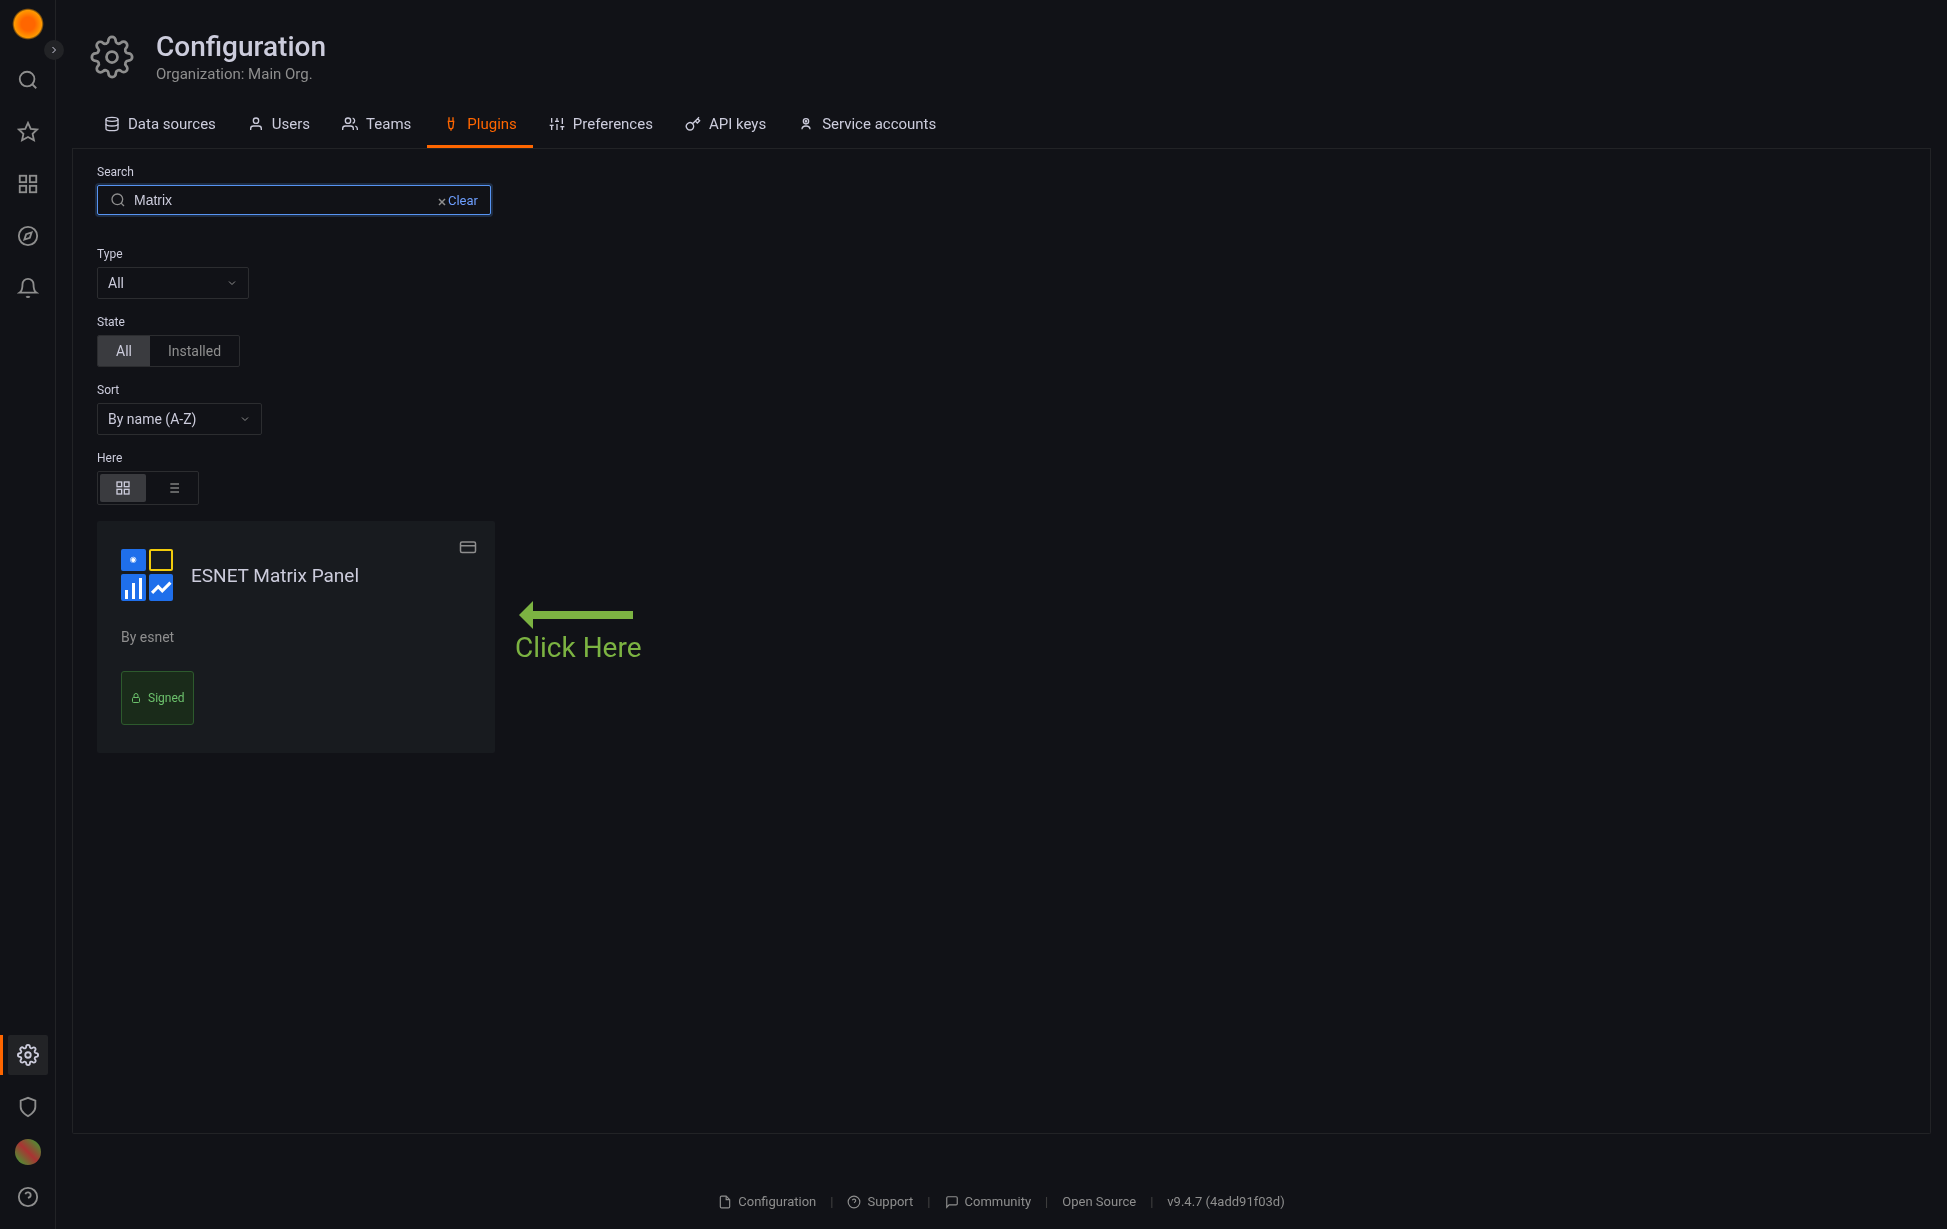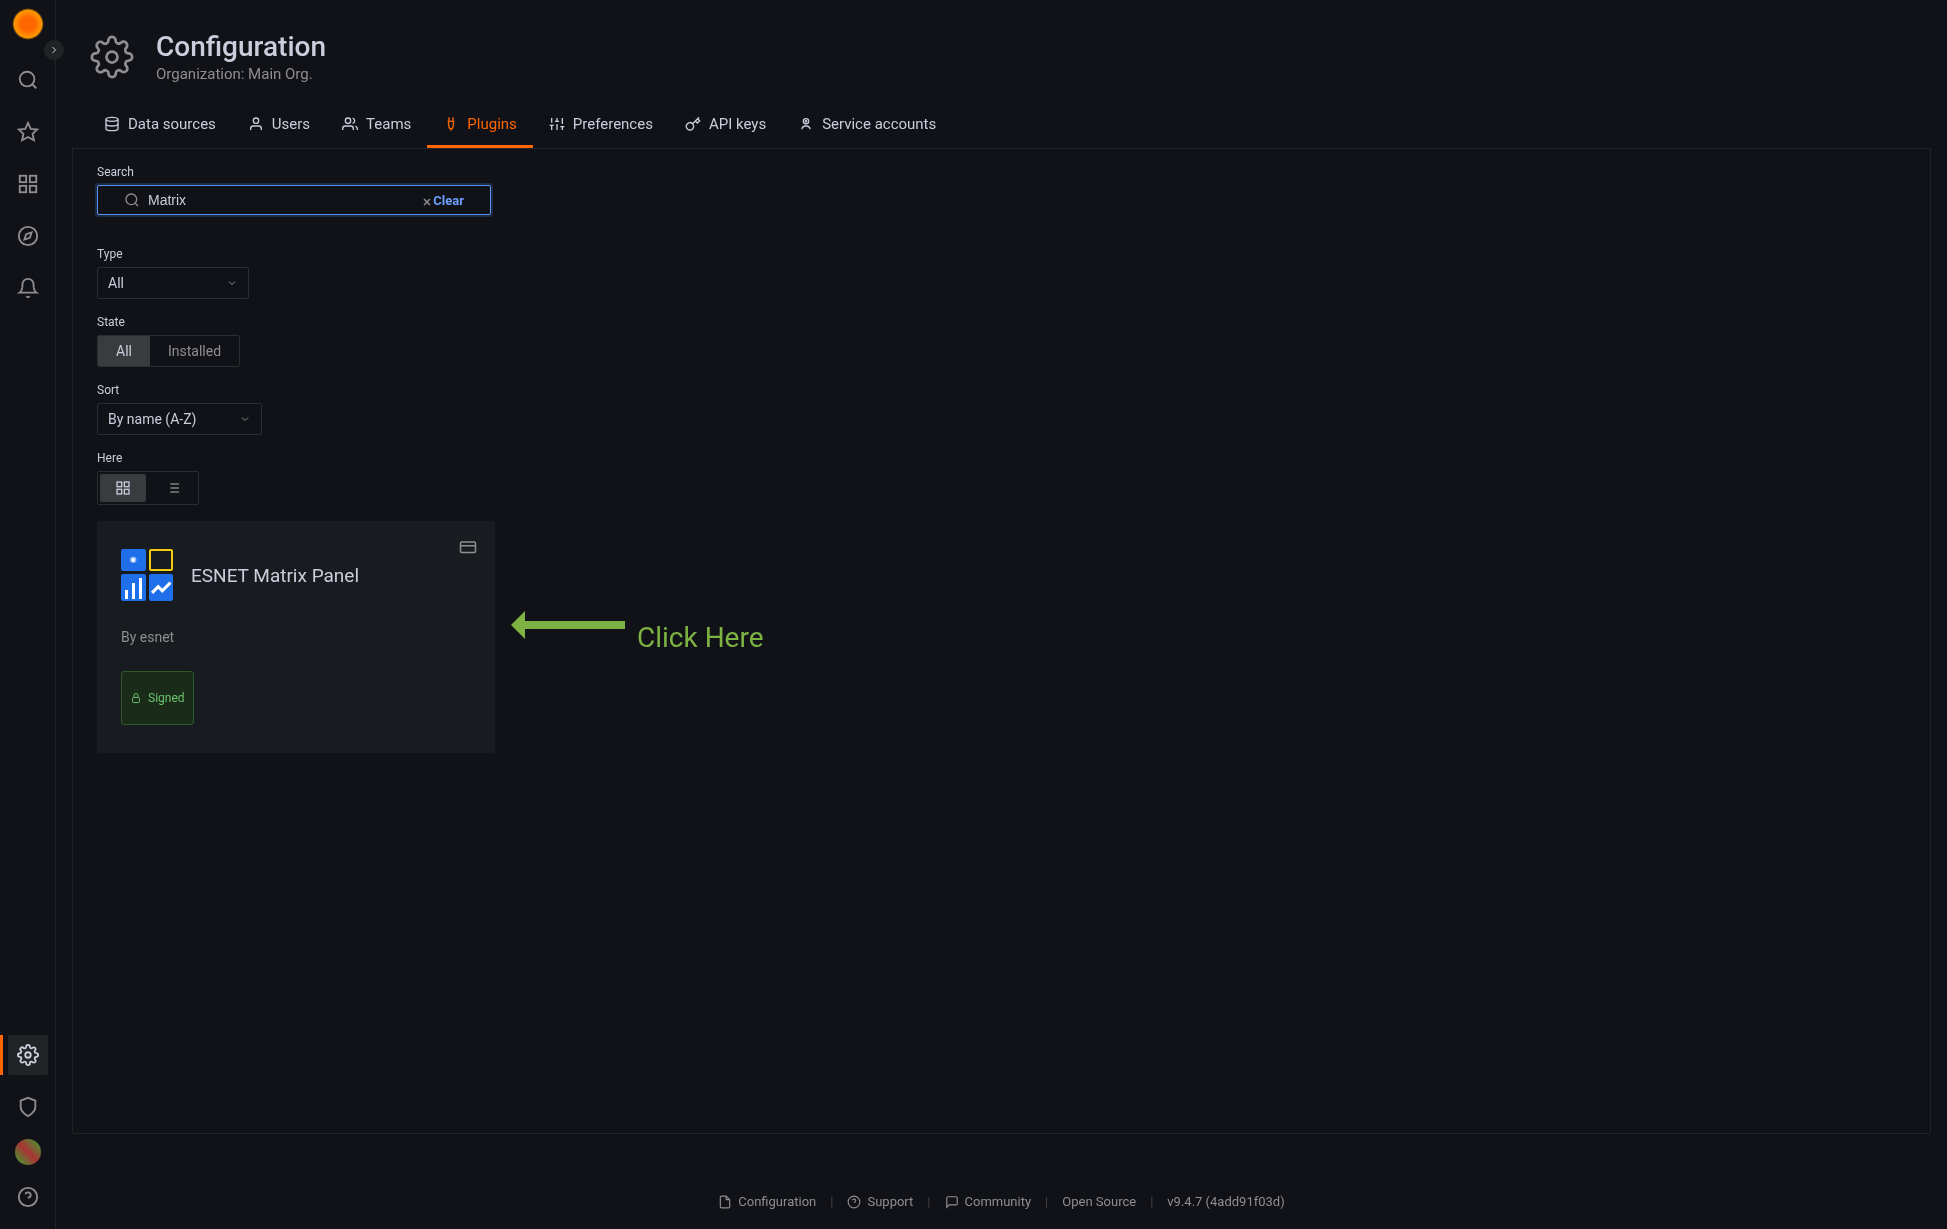--- a/index.html
+++ b/index.html
@@ -87,31 +87,31 @@
 .content-wrap { flex: 1; border: 1px solid #222326; border-top: none; border-radius: 0 0 2px 2px; padding: 16px 24px; }
 .filters {
   display: flex; gap: 16px; align-items: flex-start; margin-bottom: 16px; flex-direction: column;
 }
 .filter-group { display: flex; flex-direction: column; gap: 6px; }
 .filter-label { font-size: 12px; color: #ccccdc; }
 .search-wrap {
   position: relative; width: 394px;
   border: 1px solid #5794f2; border-radius: 2px;
   background: #111217;
-  display: flex; align-items: center; padding: 6px 26px;
+  display: flex; align-items: center; padding: 6px 12px;
   box-shadow: 0 0 0 2px rgba(87,148,242,0.2);
 }
 .search-wrap svg { width: 16px; height: 16px; color: #8e8e8e; margin-right: 8px; }
 .search-input {
   flex: 1; background: transparent; border: none; outline: none;
   color: #ccccdc; font-size: 14px;
 }
 .clear-btn {
   display: flex; align-items: flex-end; 
-  color: #6e9fff; font-size: 13px; cursor: pointer; font-weight: bold;
+  color: #6e9fff; font-size: 13px; cursor: pointer;
 }
 .clear-btn svg { width: 12px; height: 12px; margin: 0; }
 .select {
   background: #111217; border: 1px solid #2c2d30; border-radius: 2px;
   padding: 7px 10px; color: #ccccdc; font-size: 14px;
   display: flex; align-items: center; justify-content: space-between; gap: 10px;
   cursor: pointer;
 }
 .select.type { width: 152px; }
 .select.sort { width: 165px; }
@@ -142,21 +142,21 @@
 .card-title { font-size: 19px; color: #ccccdc; font-weight: 400; }
 .card-author { font-size: 14px; color: #8e8e8e; margin-bottom: 26px; }
 .badge {
   display: inline-flex; align-items: center; gap: 6px;
   background: #1a2b1a; border: 1px solid #2d5a2d; color: #6cc26c;
   padding: 19px 8px; border-radius: 3px; font-size: 12px;
 }
 .badge svg { width: 12px; height: 12px; }
 .card-type-icon { position: absolute; top: 18px; right: 18px; color: #8e8e8e; }
 .card-type-icon svg { width: 18px; height: 18px; }
-.annotation { display: flex; align-items: flex-start; gap: 12px; color: #7cb342; font-size: 28px; font-weight: 400; }
+.annotation { display: flex; align-items: center; gap: 12px; color: #7cb342; font-size: 28px; font-weight: 400; flex-direction: column; }
 .arrow {
   width: 110px; height: 8px; background: #7cb342; position: relative;
 }
 .arrow::before {
   content: ""; position: absolute; left: -18px; top: -10px;
   border: 14px solid transparent; border-right-color: #7cb342;
 }
 .footer {
   display: flex; justify-content: center; align-items: center; gap: 14px;
   padding: 60px 0 20px; color: #8e8e8e; font-size: 13px;

